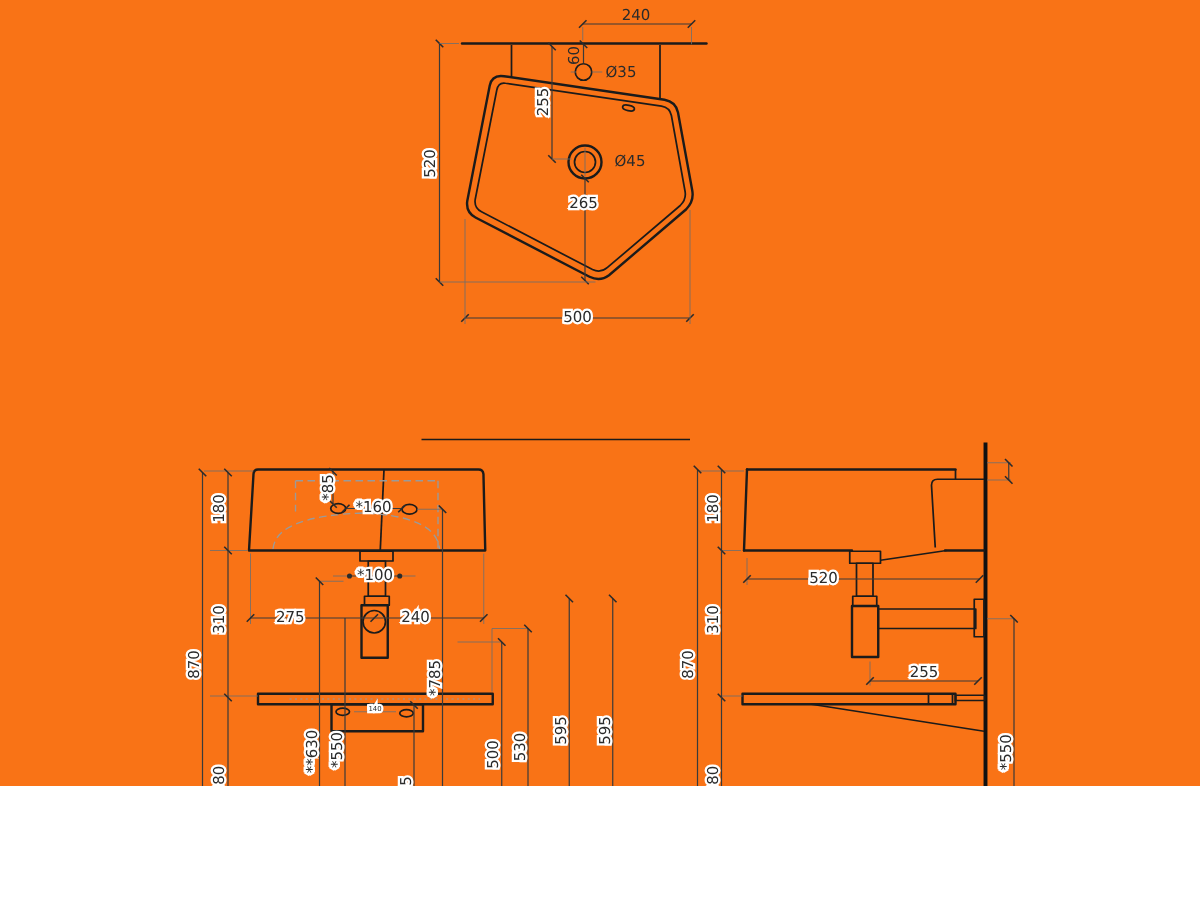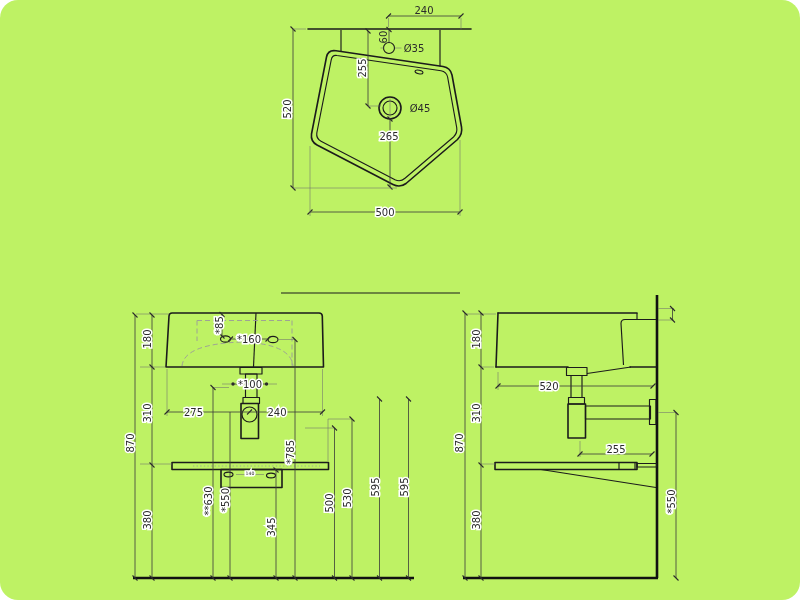--- a/index.html
+++ b/index.html
@@ -1,16 +1,16 @@
 <!DOCTYPE html>
 <html><head>
 <meta charset="utf-8">
 <style>
   html,body{margin:0;padding:0;background:#fff;}
-  .stage{width:800px;height:600px;background:#bef264;position:relative;overflow:hidden;border-radius:18px;}
+  .stage{width:800px;height:524px;background:#f97316;position:relative;overflow:hidden;}
   svg text{font-family:"DejaVu Sans","Liberation Sans",sans-serif;}
   .t{font-size:10px;fill:#2b2b2b;text-anchor:middle;dominant-baseline:central;}
   .halo{paint-order:stroke fill;stroke:#ffffff;stroke-width:3px;}
   .tiny{font-size:4.6px;}
   .obj{stroke:#1b1b1b;stroke-width:1.6;fill:none;stroke-linejoin:round;stroke-linecap:round;}
   .obj2{stroke:#1b1b1b;stroke-width:1.15;fill:none;stroke-linejoin:round;}
   .dim{stroke:#3a3a3a;stroke-width:0.8;fill:none;}
   .ext{stroke:#6f6f6f;stroke-width:0.55;fill:none;}
   .hid{stroke:#9a9a9a;stroke-width:0.9;stroke-dasharray:5 3;fill:none;}
   .dot{stroke:#9a9a9a;stroke-width:0.8;stroke-dasharray:1.4 2.2;fill:none;}

